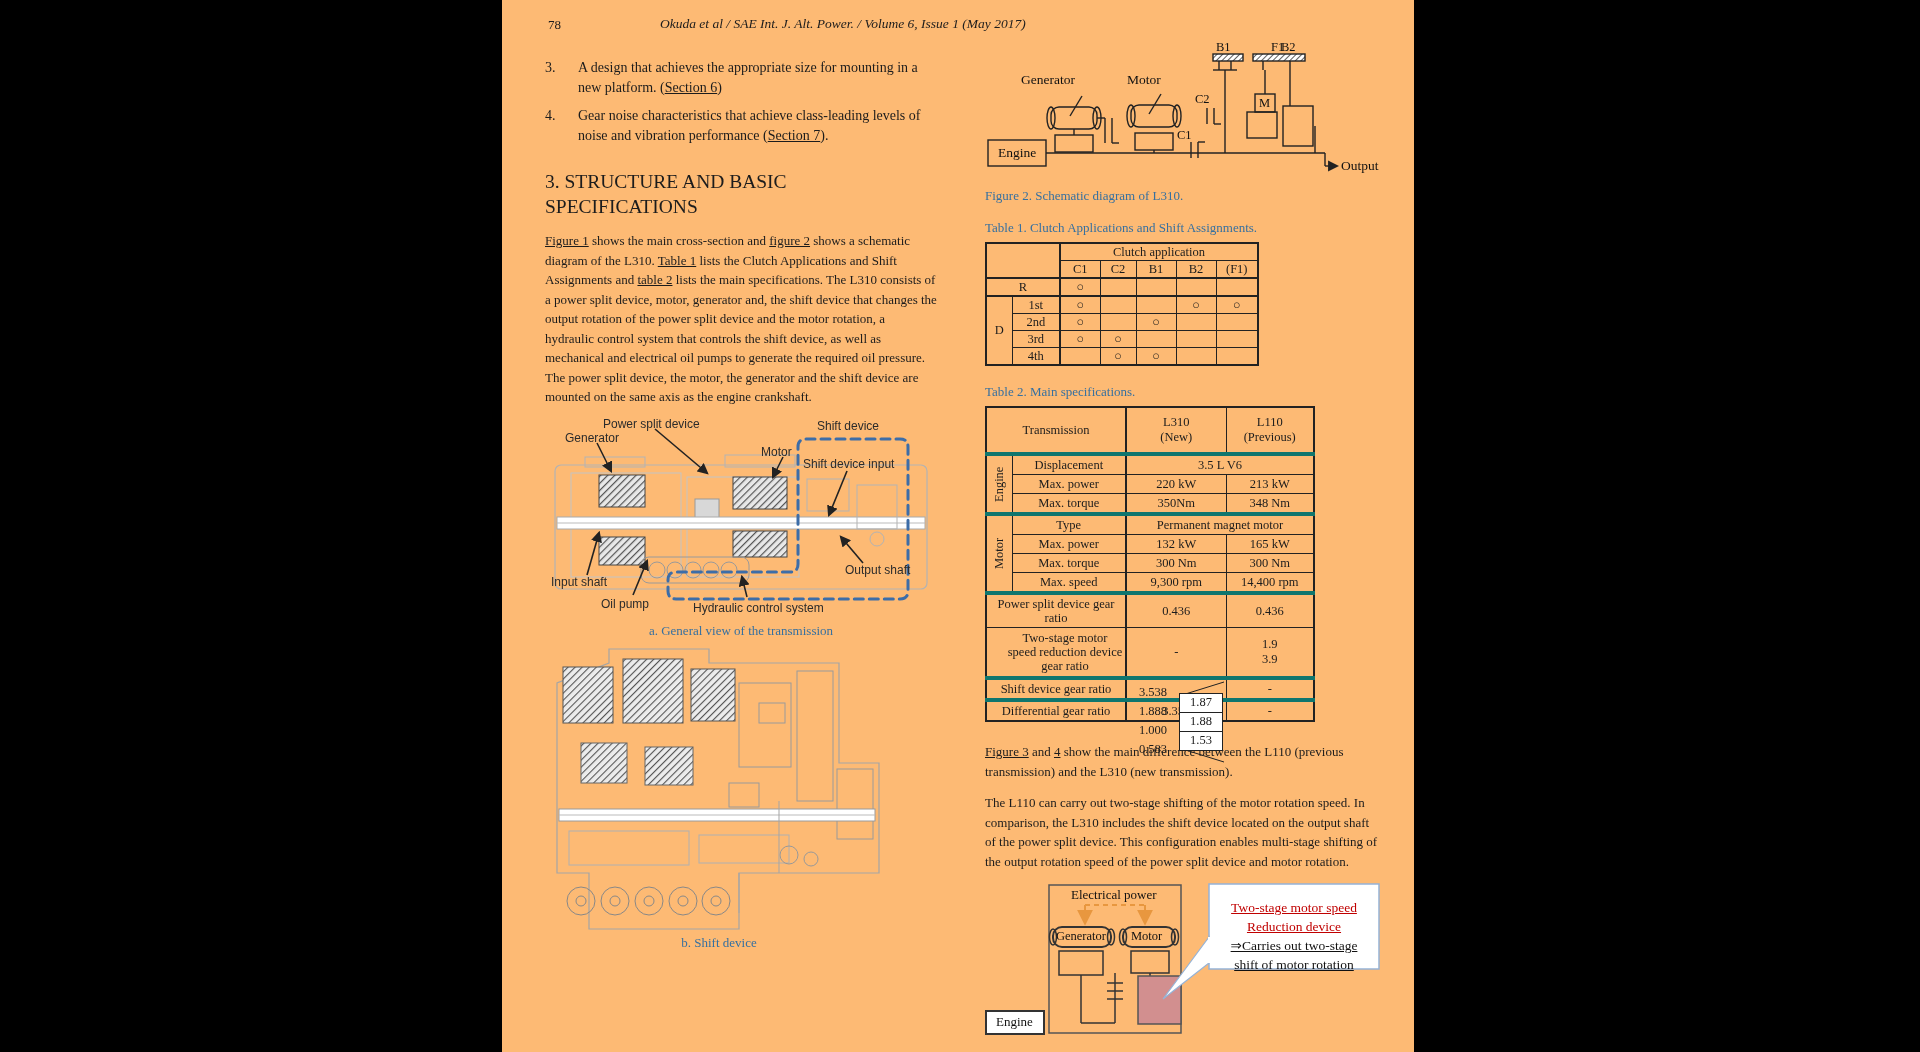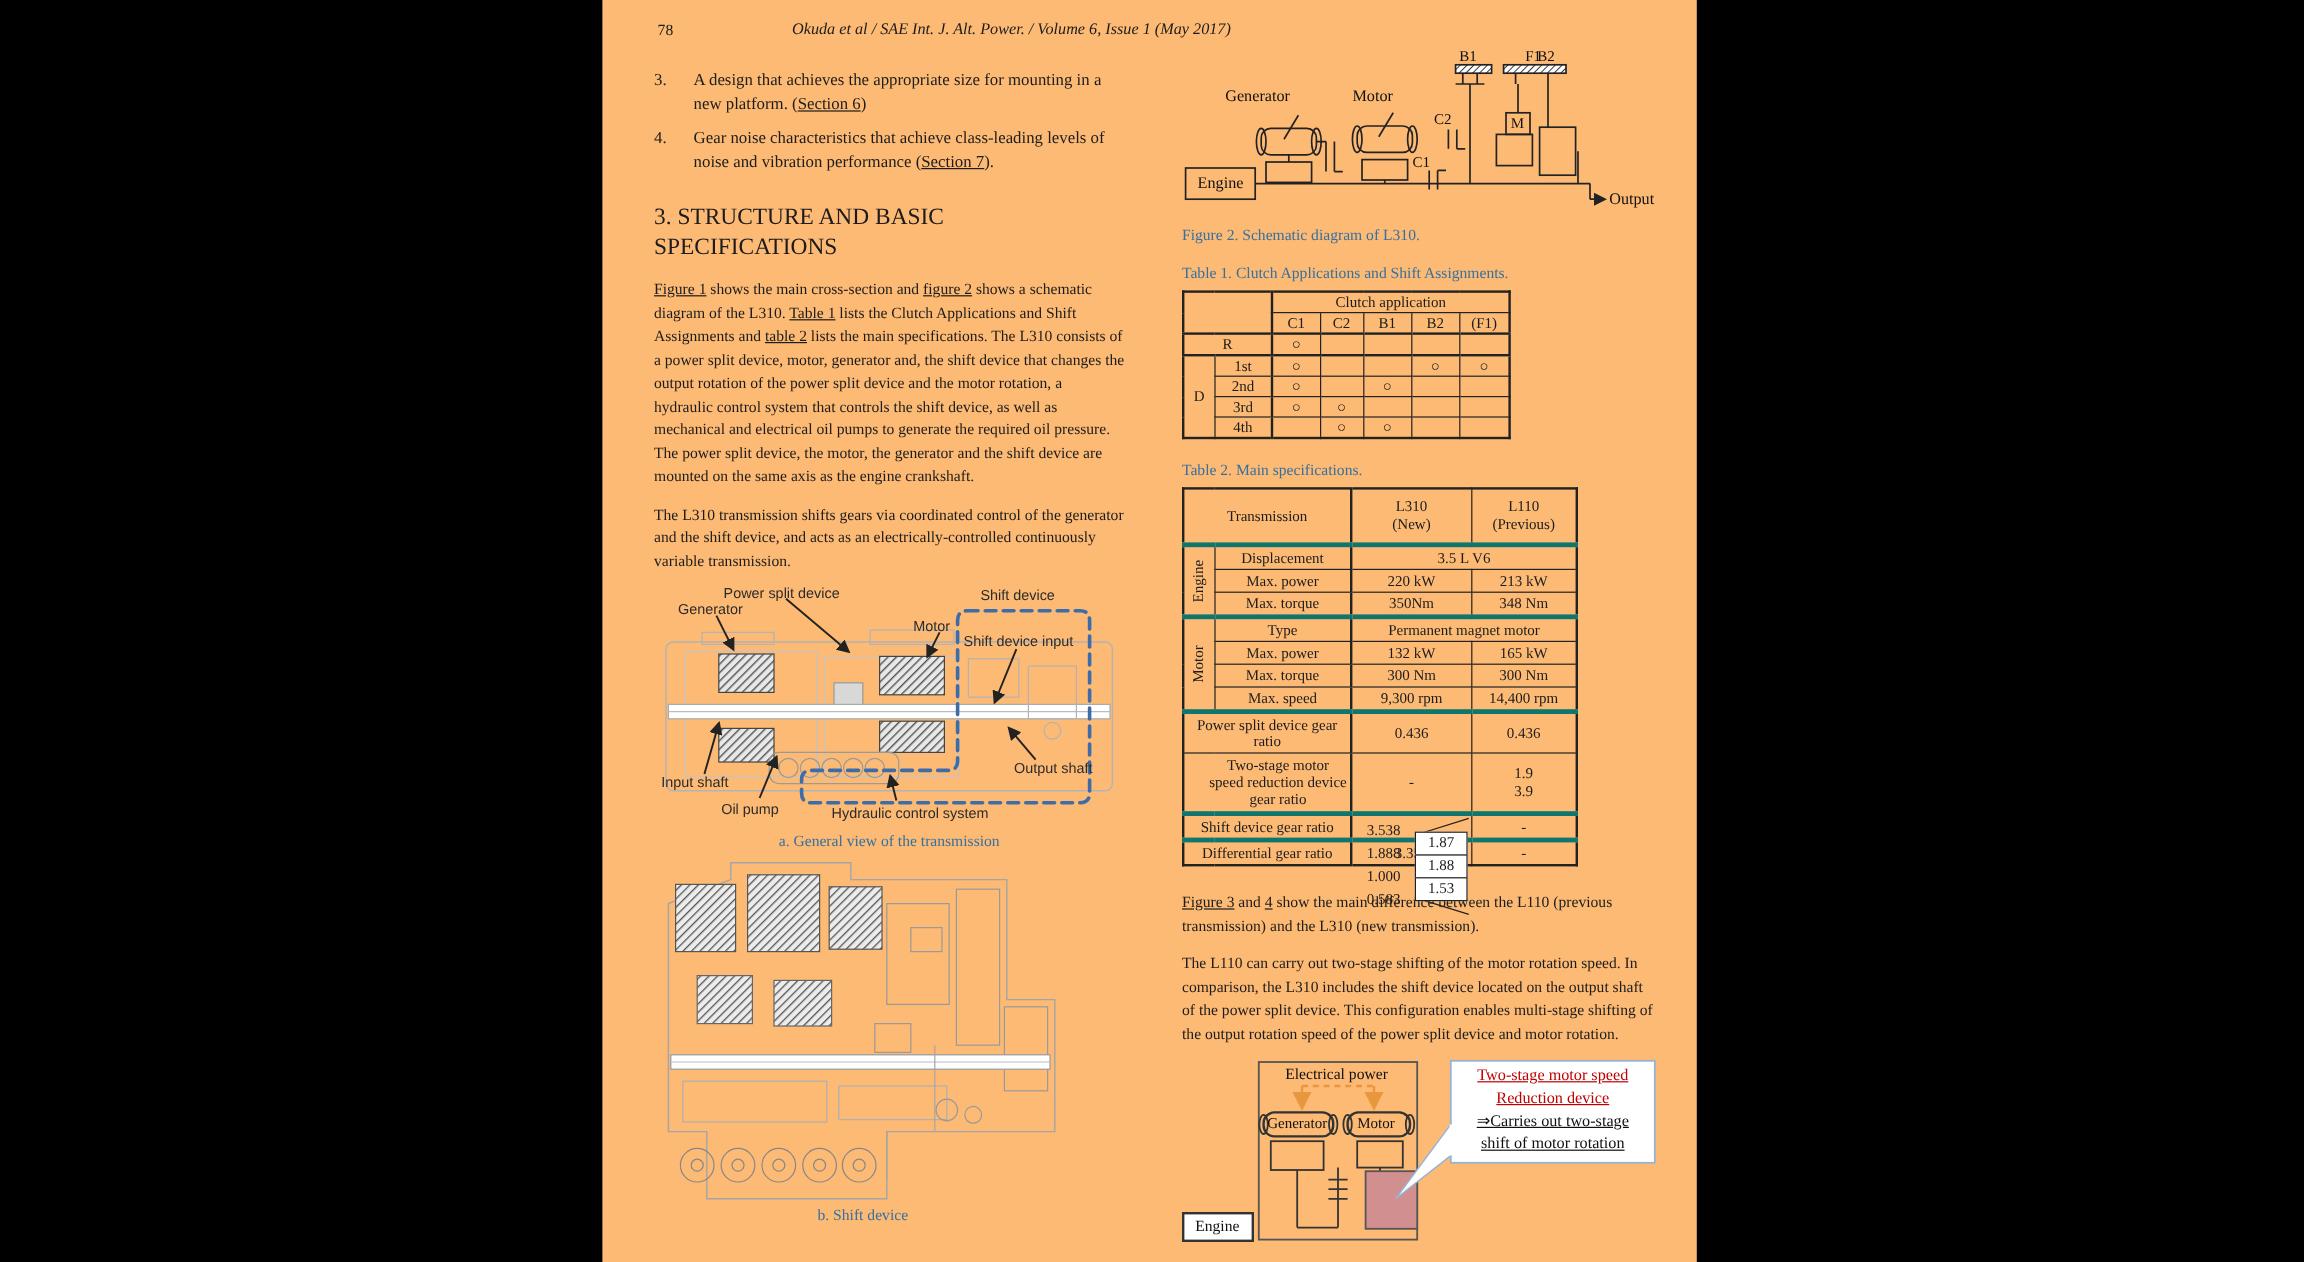--- a/index.html
+++ b/index.html
@@ -33,21 +33,21 @@
   .t2 .bt2{border-top:4px solid #0f766e;margin-top:48px;}
   .t2 .bl2{border-left:2px solid #222;}
   .vlab{writing-mode:vertical-rl;transform:rotate(180deg);font-size:12.5px;padding:0;}
   .shiftcell{position:relative;height:84px;padding:0 !important;}
   .sv{position:absolute;left:0;top:3px;width:52px;}
   .sv div{height:19px;line-height:19px;text-align:center;}
   .sb{position:absolute;left:52px;width:42px;height:18px;border:1px solid #222;background:#fff;
       line-height:17px;text-align:center;font-size:12.5px;}
   .t2 .twoline div{line-height:15px;}
   
-  .callout-text{position:absolute;left:228px;top:3px;width:162px;text-align:center;
+  .callout-text{position:absolute;left:228px;top:15px;width:162px;text-align:center;
                 font-size:13.5px;line-height:19px;}
   .callout-text .red{color:#c00000;text-decoration:underline;}
   .callout-text .blk{color:#111;text-decoration:underline;}
 </style>
 </head>
 <body>
 
 <div class="page">
 
   <span class="pgnum">78</span>
@@ -61,21 +61,20 @@
     </div>
     <div class="li">
       <span class="n">4.</span>
       <span><span>Gear noise characteristics that achieve class-leading levels of noise and vibration performance (</span><span class="lnk">Section 7</span><span>).</span></span>
     </div>
 
     <div class="sec">3. STRUCTURE AND BASIC SPECIFICATIONS</div>
 
     <div class="para"><span class="lnk">Figure 1</span><span> shows the main cross-section and </span><span class="lnk">figure 2</span><span> shows a schematic diagram of the L310. </span><span class="lnk">Table 1</span><span> lists the Clutch Applications and Shift Assignments and </span><span class="lnk">table 2</span><span> lists the main specifications. The L310 consists of a power split device, motor, generator and, the shift device that changes the output rotation of the power split device and the motor rotation, a hydraulic control system that controls the shift device, as well as mechanical and electrical oil pumps to generate the required oil pressure. The power split device, the motor, the generator and the shift device are mounted on the same axis as the engine crankshaft.</span></div>
 
-    <div class="para">The L310 transmission shifts gears via coordinated control of the generator and the shift device, and acts as an electrically-controlled continuously variable transmission.</div>
 
     <div class="figbox" style="width:392px;height:206px;margin-top:10px;">
       <svg width="392" height="206" style="position:absolute;left:0;top:0;">
         <defs>
           <pattern id="ph1" width="5" height="5" patternUnits="userSpaceOnUse" patternTransform="rotate(45)">
             <rect width="5" height="5" fill="#e8e8e8"></rect>
               <line x1="0" y1="0" x2="0" y2="5" stroke="#555" stroke-width="2.4"></line>
           </pattern>
           <marker id="ah1" viewBox="0 0 10 10" refX="8" refY="5" markerWidth="7" markerHeight="7" orient="auto-start-reverse">
             <path d="M0,0L10,5L0,10z" fill="#222"></path>

